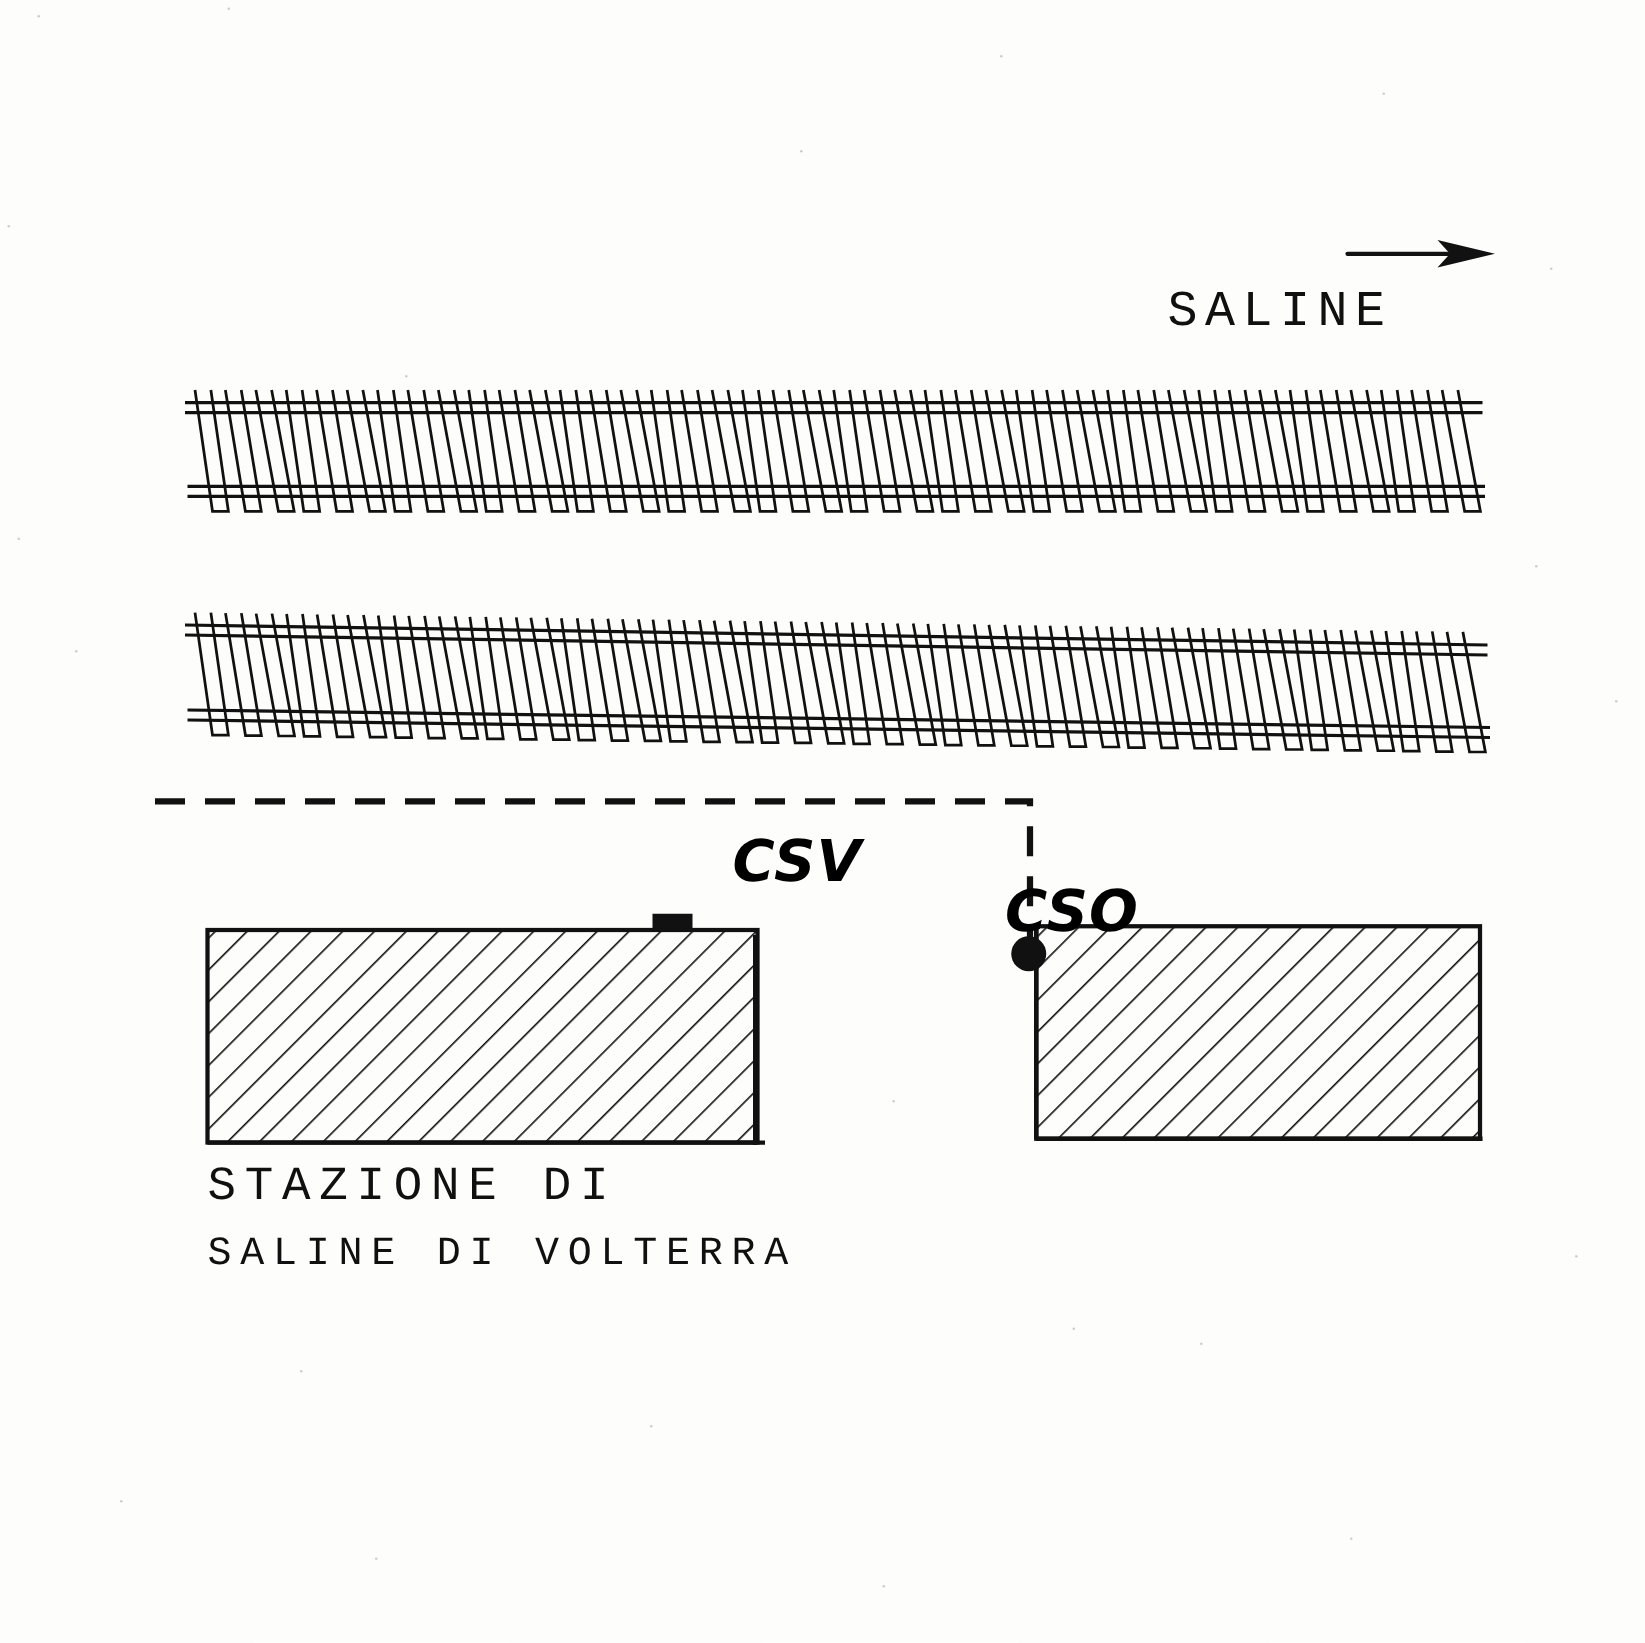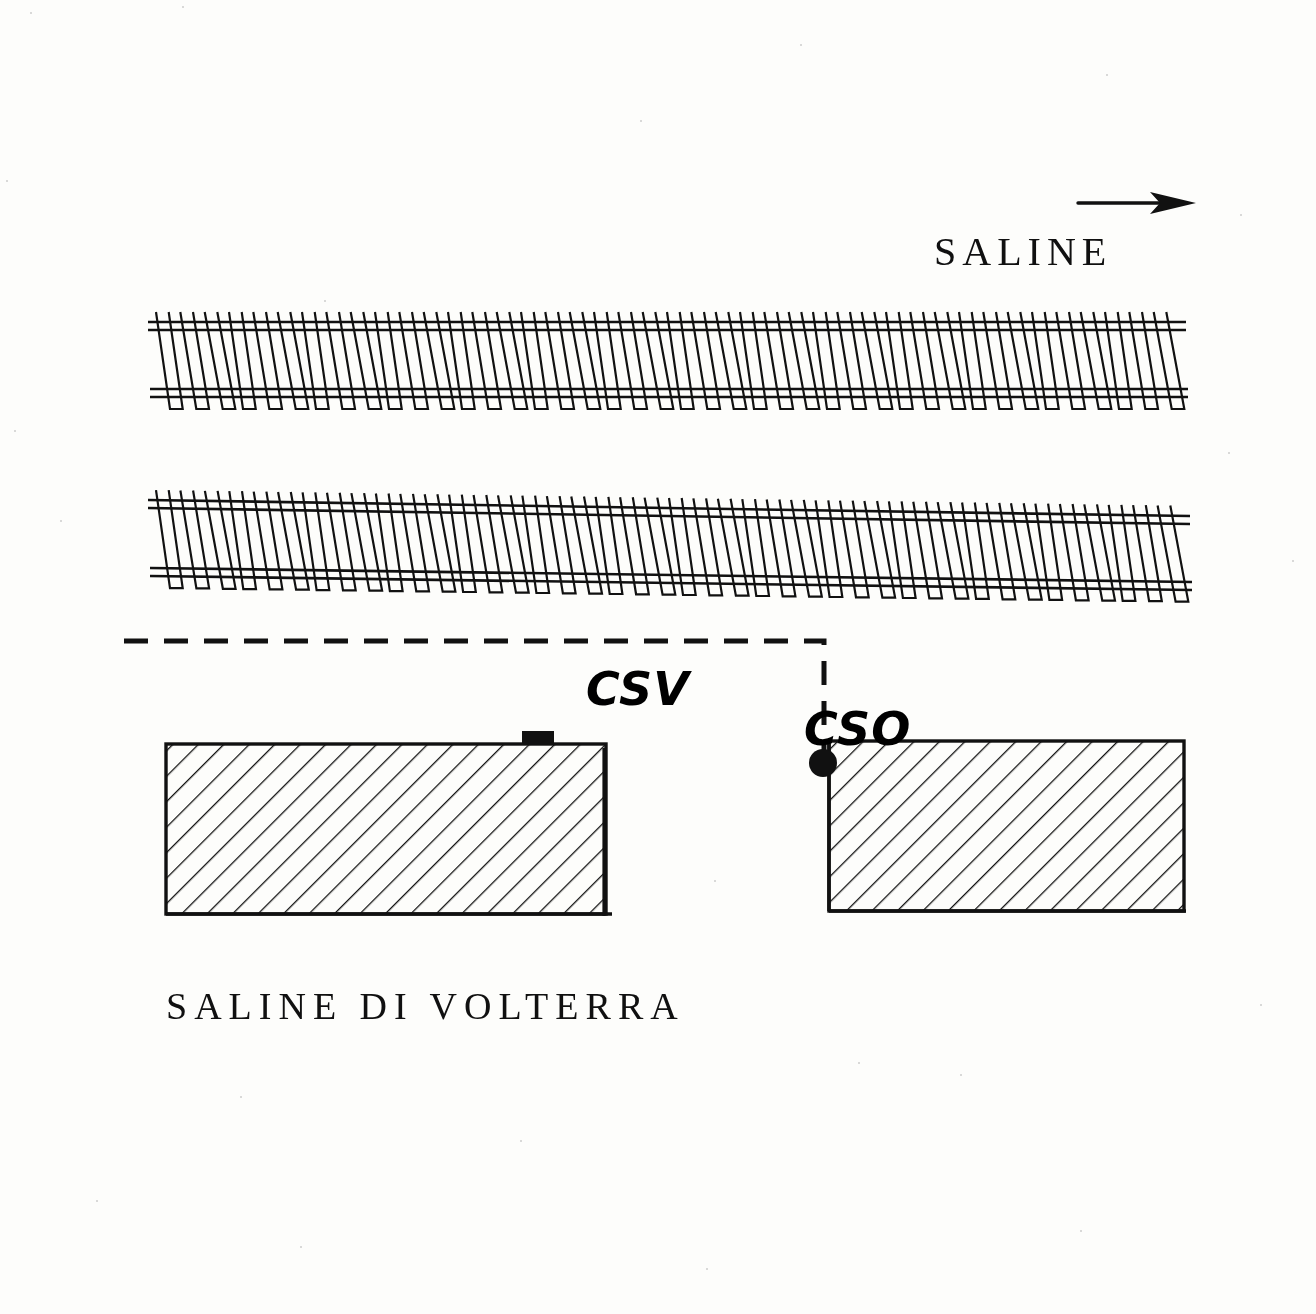--- a/index.html
+++ b/index.html
@@ -22,39 +22,39 @@
     width: 1316px;
     height: 1314px;
   }
   .lbl {
     position: absolute;
     white-space: nowrap;
     color: #111111;
   }
   
   .hand {
-    font-family: Liberation Serif, serif;
+    font-family: Liberation Mono, monospace;
     letter-spacing: 6px;
     font-size: 40px;
     font-weight: 400;
     color: #101010;
   }
   .bold-italic {
     font-family: "DejaVu Sans", sans-serif;
     font-style: italic;
     font-weight: bold;
     font-size: 46px;
     letter-spacing: 1px;
     color: #000000;
   }
   #label-saline { left: 934px; top: 228px; }
   #label-csv { left: 586px; top: 662px; text-align: right; }
   #label-cso { left: 804px; top: 702px; }
   #label-station-line1 { left: 166px; top: 928px; font-size: 38px; letter-spacing: 7px; }
-  #label-station-line2 { left: 166px; top: 984px; font-size: 38px; letter-spacing: 7px; }
+  #label-station-line2 { left: 166px; top: 984px; font-size: 32px; letter-spacing: 7px; }
   .speck {
     position: absolute;
     width: 2px;
     height: 2px;
     background: #cccccc;
     border-radius: 50%;
   }
 </style>
 </head>
 <body>
@@ -200,20 +200,21 @@
       <circle cx="823" cy="763" r="14" fill="#111111"></circle>
     </g>
   </svg>
 
   <div class="lbl hand" id="label-saline">SALINE</div>
 
   <div class="lbl bold-italic" id="label-csv">CSV</div>
 
   <div class="lbl bold-italic" id="label-cso">CSO</div>
 
+  <div class="lbl hand" id="label-station-line1">STAZIONE DI</div>
 
   <div class="lbl hand" id="label-station-line2">SALINE DI VOLTERRA</div>
 
 <div class="speck" style="left: 30px; top: 12px;"></div>
     <div class="speck" style="left: 182px; top: 6px;"></div>
     <div class="speck" style="left: 800px; top: 44px;"></div>
     <div class="speck" style="left: 1106px; top: 74px;"></div>
     <div class="speck" style="left: 6px; top: 180px;"></div>
     <div class="speck" style="left: 1240px; top: 214px;"></div>
     <div class="speck" style="left: 324px; top: 300px;"></div>

